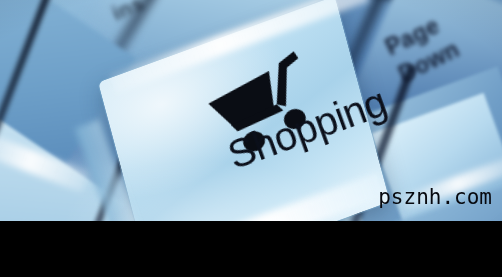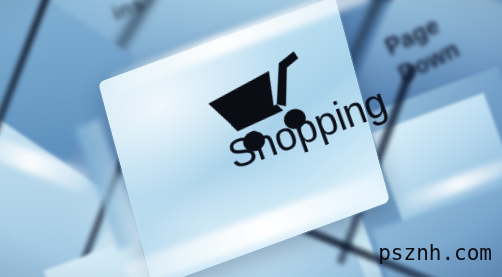--- a/index.html
+++ b/index.html
@@ -4,21 +4,21 @@
 <title>Shopping Key Photo</title>
 <style>
   html, body {
     margin: 0;
     padding: 0;
     background: #000;
   }
   #stage {
     position: relative;
     width: 502px;
-    height: 277px;
+    height: 221px;
     overflow: hidden;
     background: #6ea8cf;
     font-family: "Liberation Sans", sans-serif;
   }
 
   
   .layer { position: absolute; }
 
   #bg-base {
     left: 0; top: 0; width: 502px; height: 277px;

